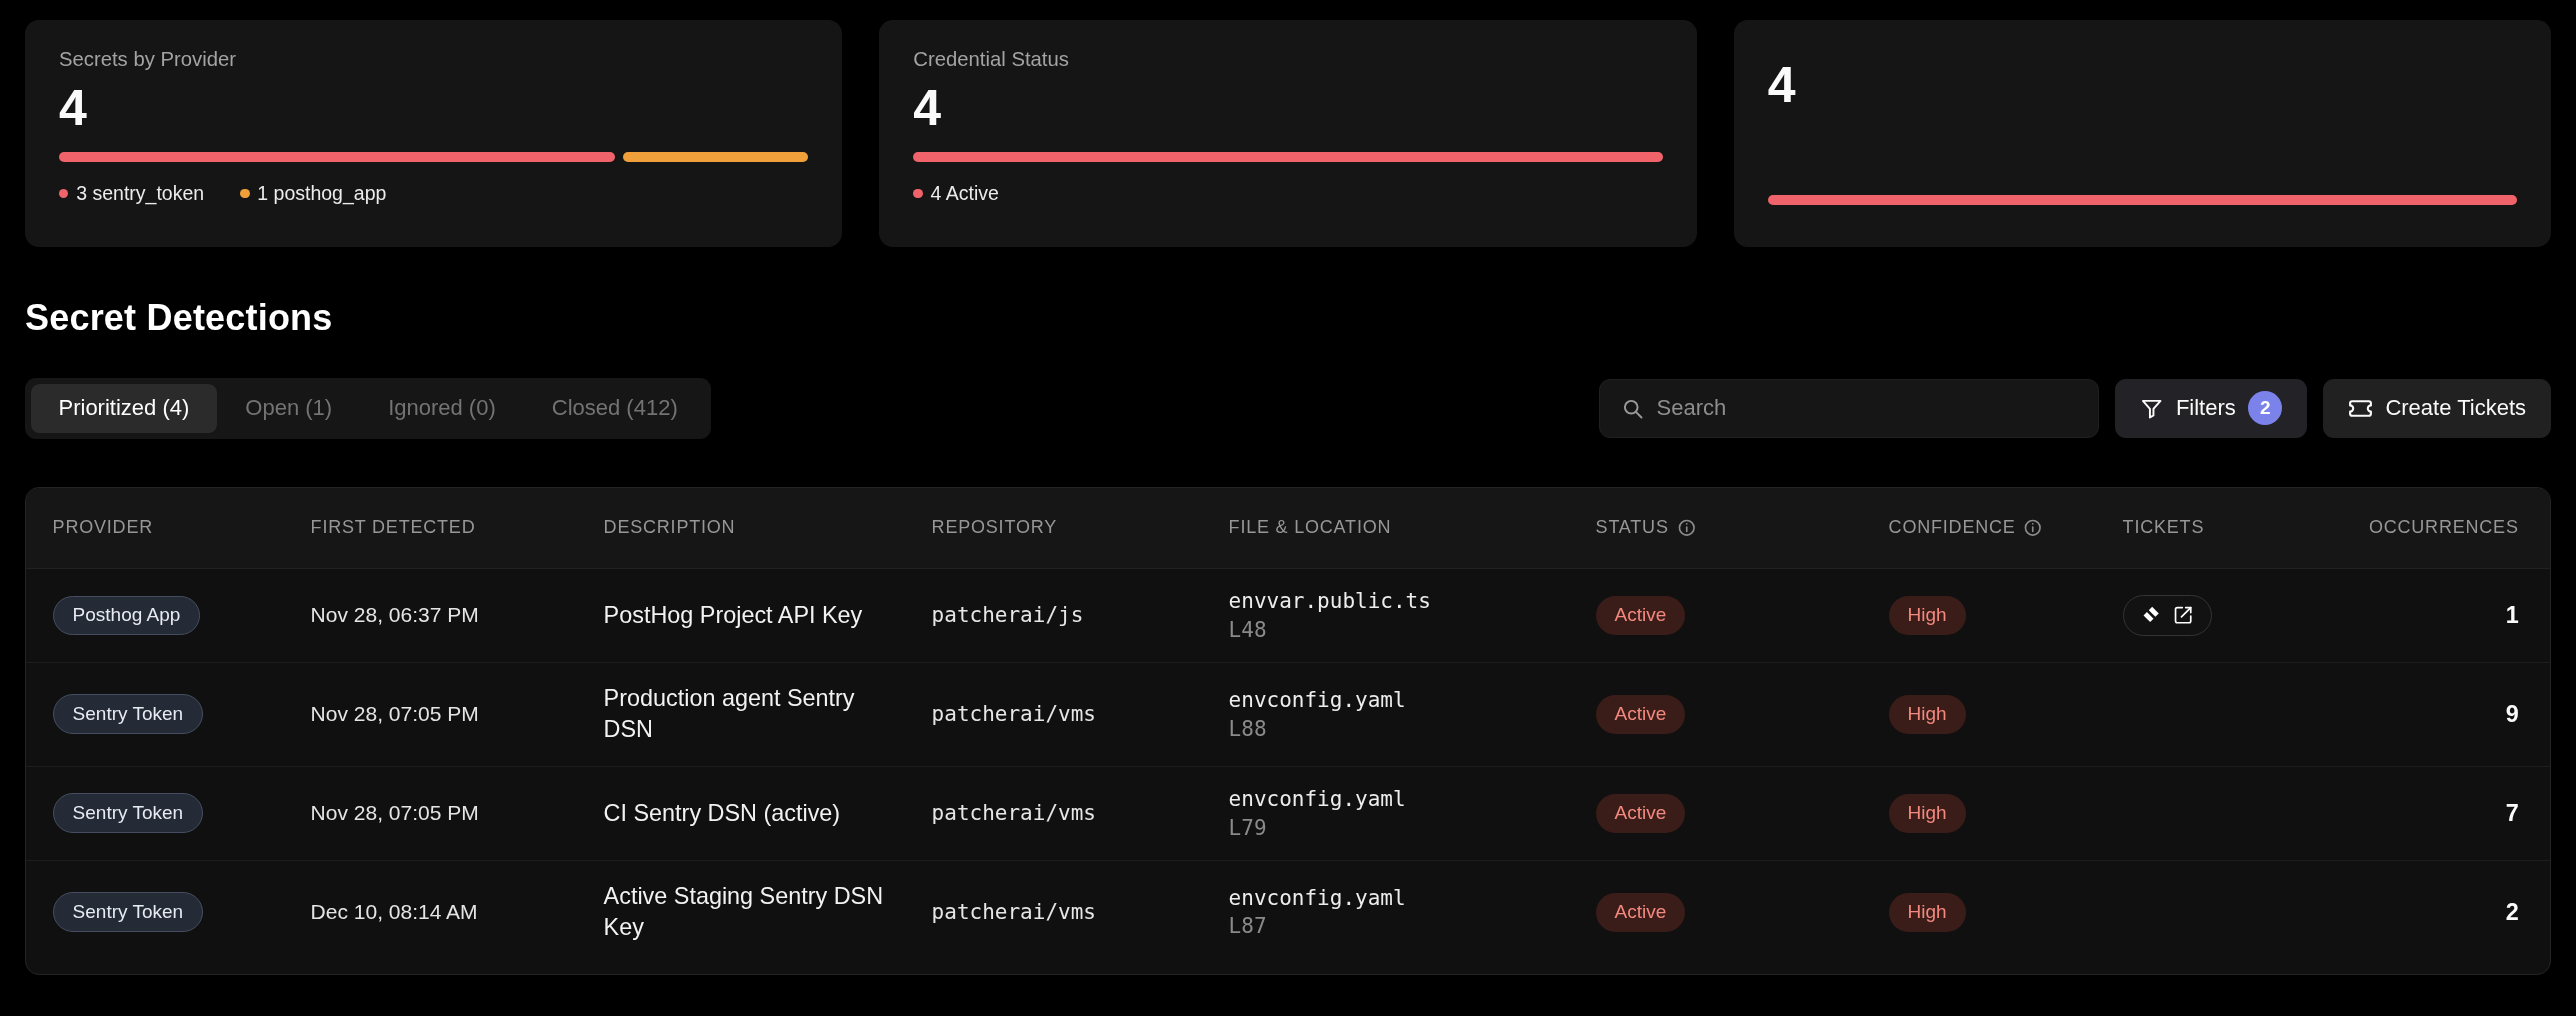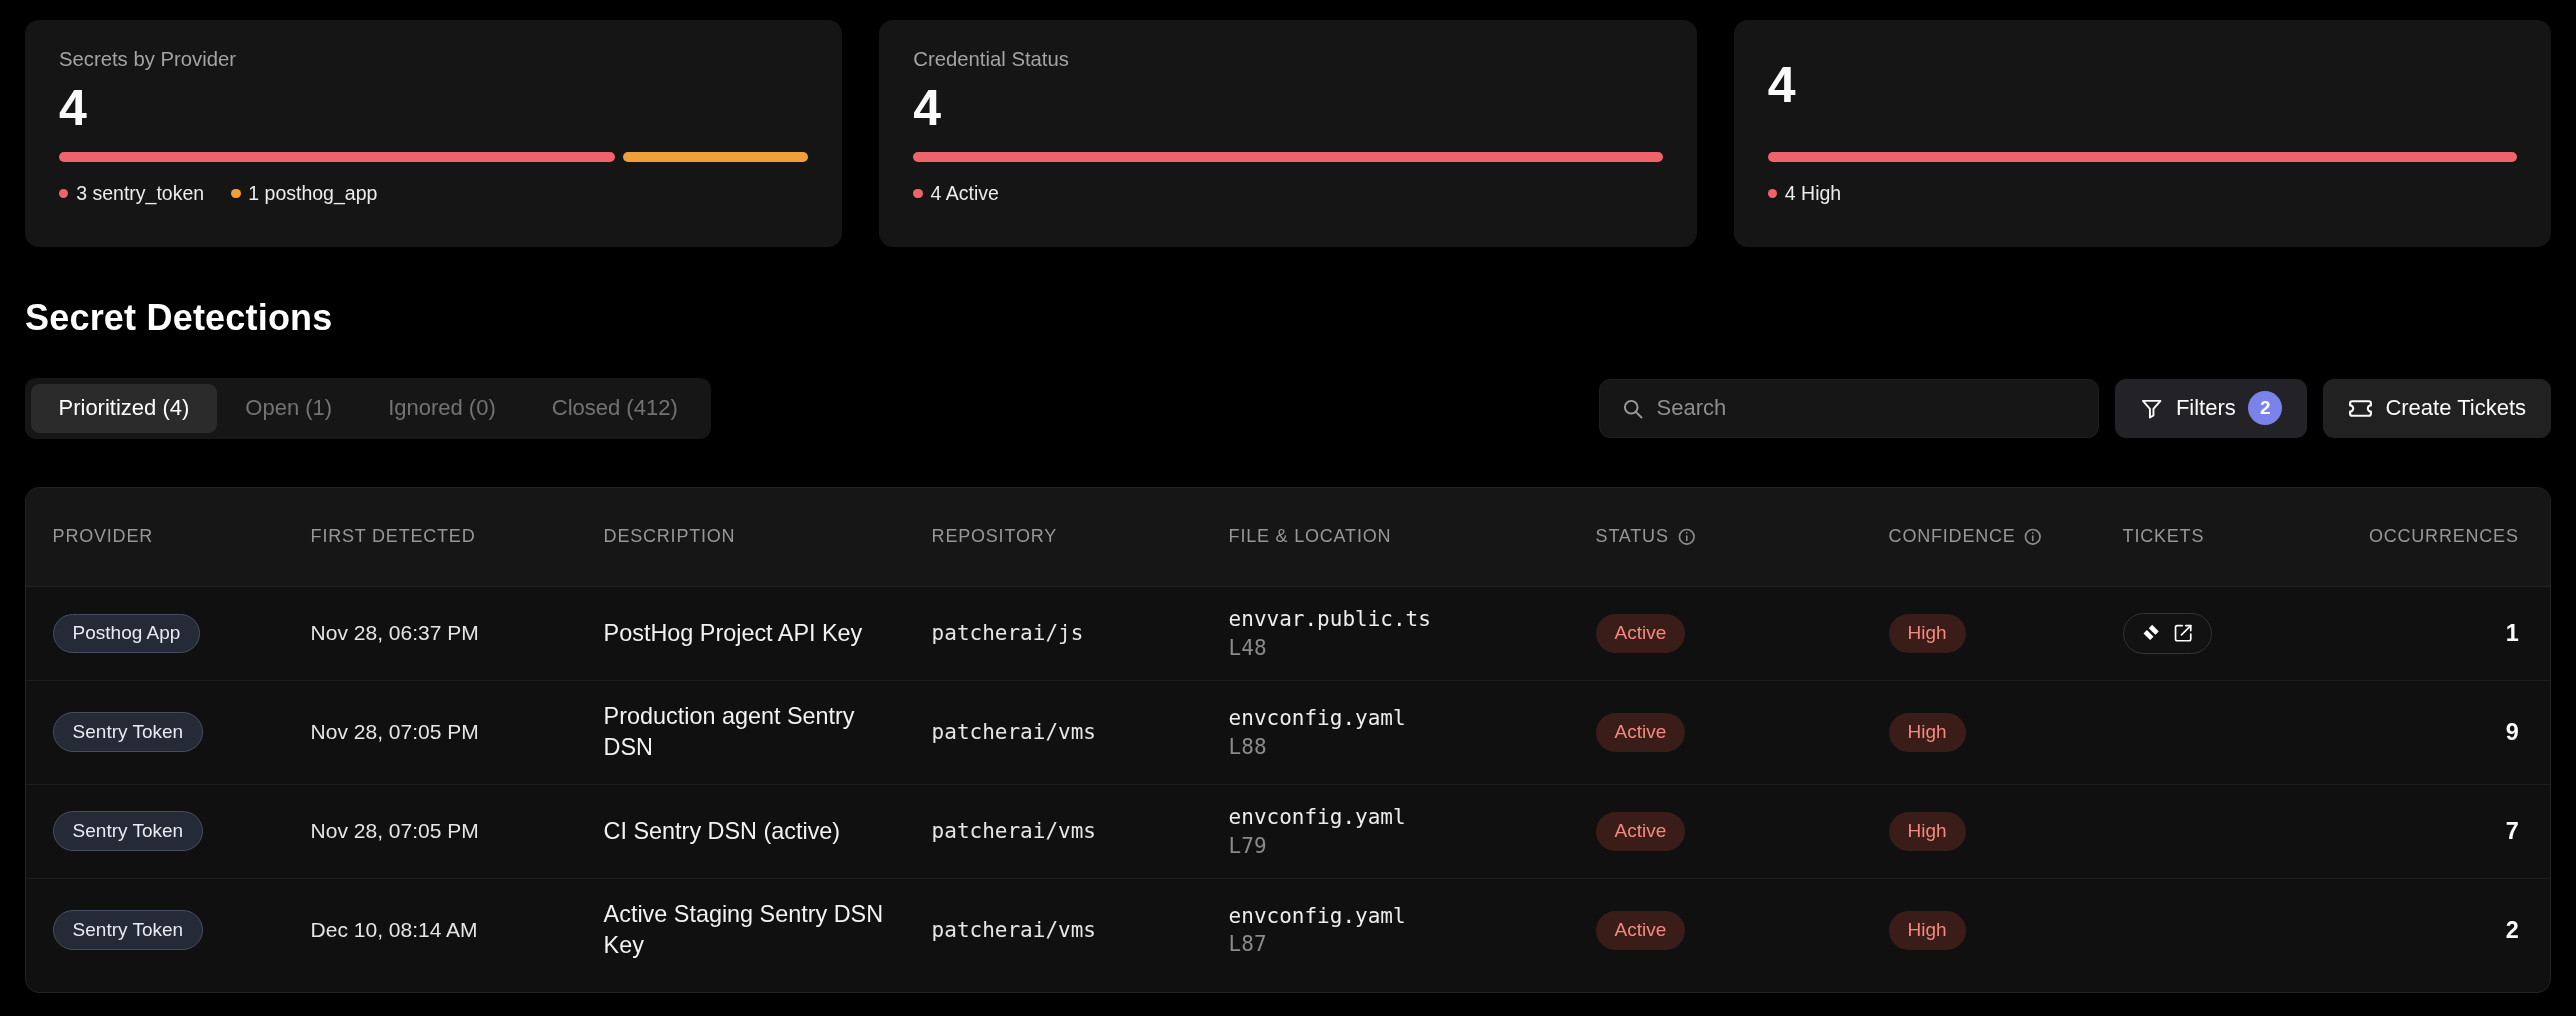--- a/index.html
+++ b/index.html
@@ -8,21 +8,21 @@
   .page { padding:20.3px 25px 0 25px; }
 
   
   .cards-row { display:grid; grid-template-columns:1fr 1fr 1fr; gap:37px; }
   .card { background:#151515; border-radius:14px; height:227px; padding:28px 34px 42px 34px;
           display:flex; flex-direction:column; }
   .card-title { font-size:20.3px; color:#a3a3a3; font-weight:400; }
   .card-value { font-size:50px; font-weight:700; color:#fafafa; margin-top:7.8px; letter-spacing:0.8px; }
   .card-bar { margin-top:auto; display:flex; gap:7.8px; height:10.2px; }
   .bar-seg { height:10.2px; border-radius:77px; min-width:0; }
-  .card-legend { display:flex; gap:27px; margin-top:20.3px; align-items:flex-end; }
+  .card-legend { display:flex; gap:36px; margin-top:20.3px; align-items:flex-end; }
   .legend-item { display:flex; align-items:center; gap:7.8px; font-size:19.5px; color:#ececec; }
   .legend-dot { width:9.4px; height:9.4px; border-radius:50%; flex:none; }
 
   
   .section-title { font-size:36px; font-weight:700; color:#fff; margin-top:50px; letter-spacing:0.2px; }
 
   
   .controls-row { display:flex; align-items:center; margin-top:39px;gap:24px; }
   .tabs-group { display:flex; background:#161616; border-radius:11px; padding:5.5px; }
   .tab { font-size:22px; color:#737373; padding:11.7px 28px; border-radius:8.6px; cursor:pointer;
@@ -40,21 +40,21 @@
   .btn-create { background:#212121; }
   .filters-badge { width:34px; height:34px; border-radius:50%; color:#fff; font-size:19px; font-weight:600;
                    display:flex; align-items:center; justify-content:center; }
   .icon { flex:none; display:block; }
 
   
   .table-card { margin-top:48px; background:#101010; border:0.8px solid #242424; border-radius:14px;
                 overflow:hidden; }
   .tgrid { display:grid; grid-template-columns:258px 293px 328px 297px 367px 293px 234px 242px 1fr;
            align-items:center; padding:0 26.6px; }
-  .thead { background:#161616; height:99px; border-bottom:0.8px solid #222; }
+  .thead { background:#161616; height:81px; border-bottom:0.8px solid #222; }
   .th { font-size:18px; font-weight:500; color:#979797; letter-spacing:0.8px; text-transform:uppercase;
         display:flex; align-items:center; gap:7.8px; }
   .th.right, .td.right { justify-content:flex-end; text-align:right; padding-right:4.7px; }
   .trow { border-bottom:0.8px solid #1d1d1d; padding-top:20.3px; padding-bottom:20.3px; min-height:91px; }
   .trow:last-child { border-bottom:none; padding-bottom:31px; }
   .td { display:flex; align-items:center; }
   .pill-provider { display:inline-block; background:#242a36; border:1.2px solid #454e60; color:#e8ebf2;
                    font-size:19px; font-weight:500; padding:7.8px 19px; border-radius:780px; white-space:nowrap; }
   .cell-date { font-size:21px; color:#e5e5e5; }
   .cell-desc { font-size:23.4px; color:#f2f2f2; line-height:31px; padding-right:31px; }
@@ -107,26 +107,20 @@
           <span>4 Active</span>
         </div>
       </div>
     </div>
 
     <div class="card">
       <div class="card-value">4</div>
       <div class="card-bar">
         <span class="bar-seg" style="background-color: rgb(240, 99, 106); width: 100%;"></span>
       </div>
-      <div class="card-legend">
-        <div class="legend-item">
-          <span class="legend-dot" style="background-color: rgb(240, 99, 106);"></span>
-          <span>4 High</span>
-        </div>
-      </div>
     </div>
   </div>
 
   <h1 class="section-title">Secret Detections</h1>
 
   <div class="controls-row">
     <div class="tabs-group">
       <div class="tab active">Prioritized (4)</div>
       <div class="tab">Open (1)</div>
       <div class="tab">Ignored (0)</div>

